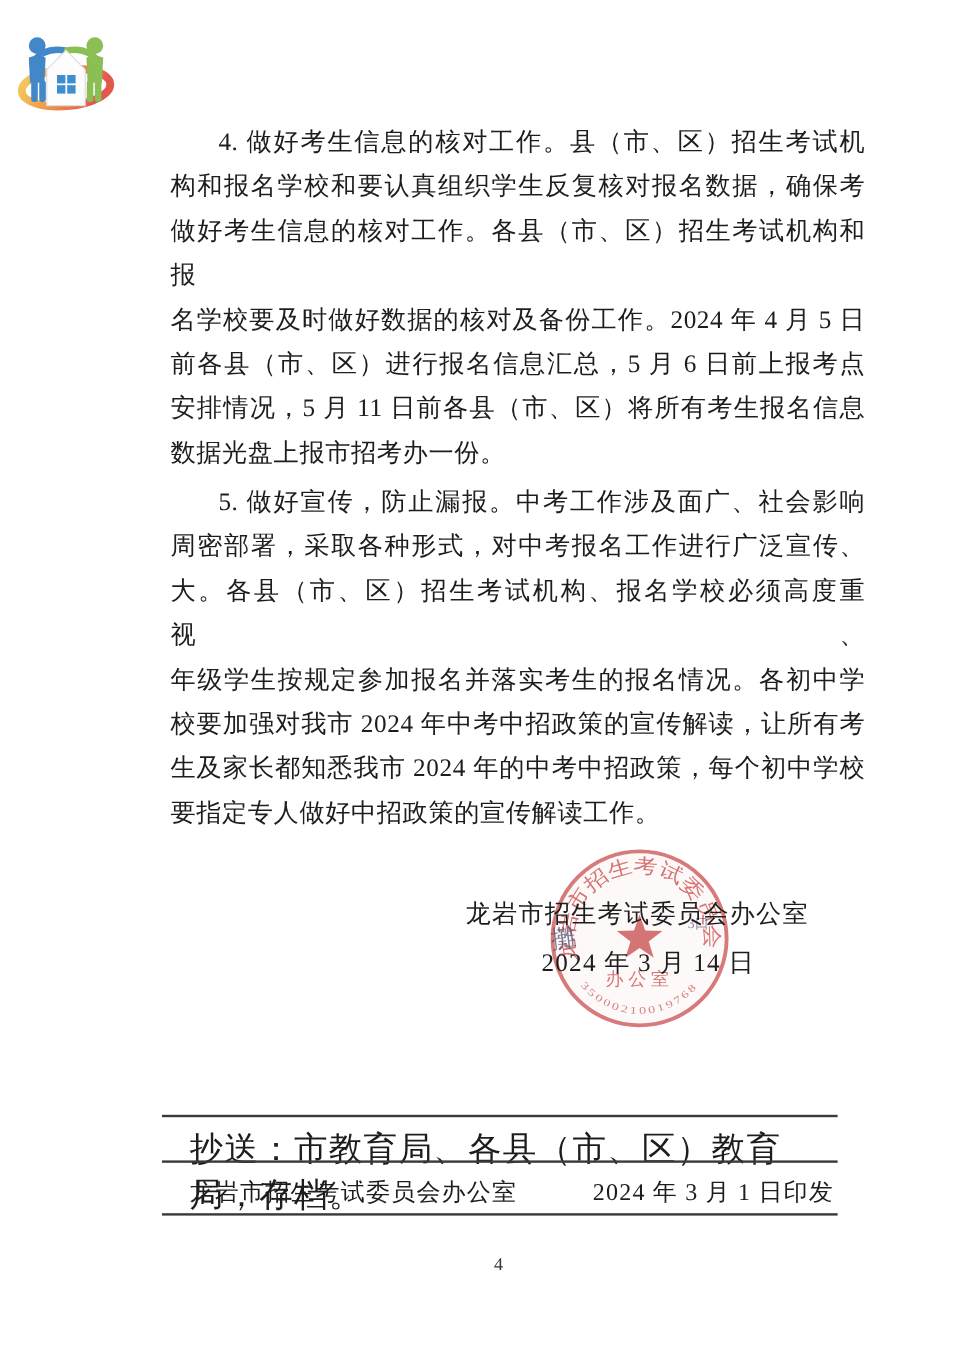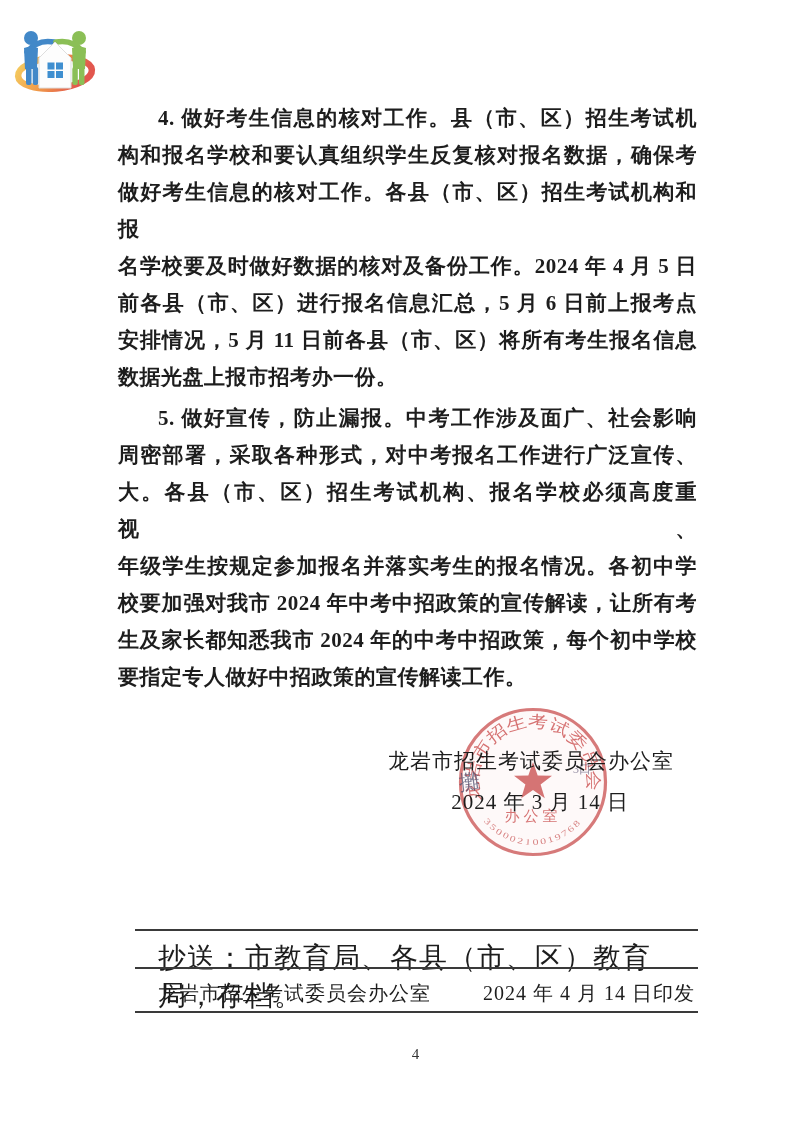--- a/index.html
+++ b/index.html
@@ -2,21 +2,21 @@
 <html><head>
 <meta charset="utf-8">
 <style>
   html,body{margin:0;padding:0;background:#9a9a9a;}
   .page{
     position:relative;width:800px;height:1130px;background:#ffffff;
     font-family:"Liberation Serif","DejaVu Serif",serif;color:#1d1d1d;
     overflow:hidden;margin:0 auto;
   }
   .logo{position:absolute;left:10px;top:12px;width:92px;height:86px;}
-  .doc-body{position:absolute;left:118px;top:100px;width:579px;font-weight:bold;}
+  .doc-body{position:absolute;left:142px;top:100px;width:579px;}
   .para{margin:0;}
   .para + .para{margin-top:4px;}
   .line{
     font-size:21px;line-height:37px;letter-spacing:0.5px;
     text-align:justify;text-align-last:justify;white-space:normal;
   }
   .para div.line:first-of-type{text-indent:40px;}
   .para div.line:last-child{text-align-last:left;}
   .sig-org{
     position:absolute;left:388px;top:747px;font-size:21px;letter-spacing:1px;z-index:3;
@@ -125,19 +125,19 @@
   </svg>
 
   <div class="sig-org">龙岩市招生考试委员会办公室</div>
   <div class="sig-date">2024 年 3 月 14 日</div>
 
   <div class="footer-rule rule-1"></div>
   <div class="cc-row">抄送：市教育局、各县（市、区）教育局，存档。</div>
   <div class="footer-rule rule-2"></div>
   <div class="issuer-row">
     <span>龙岩市招生考试委员会办公室</span>
-    <span>2024 年 4 月 14 日印发</span>
+    <span>2024 年 3 月 1 日印发</span>
   </div>
   <div class="footer-rule rule-3"></div>
 
   <div class="page-num">4</div>
 
 </div>
 
 </body></html>

